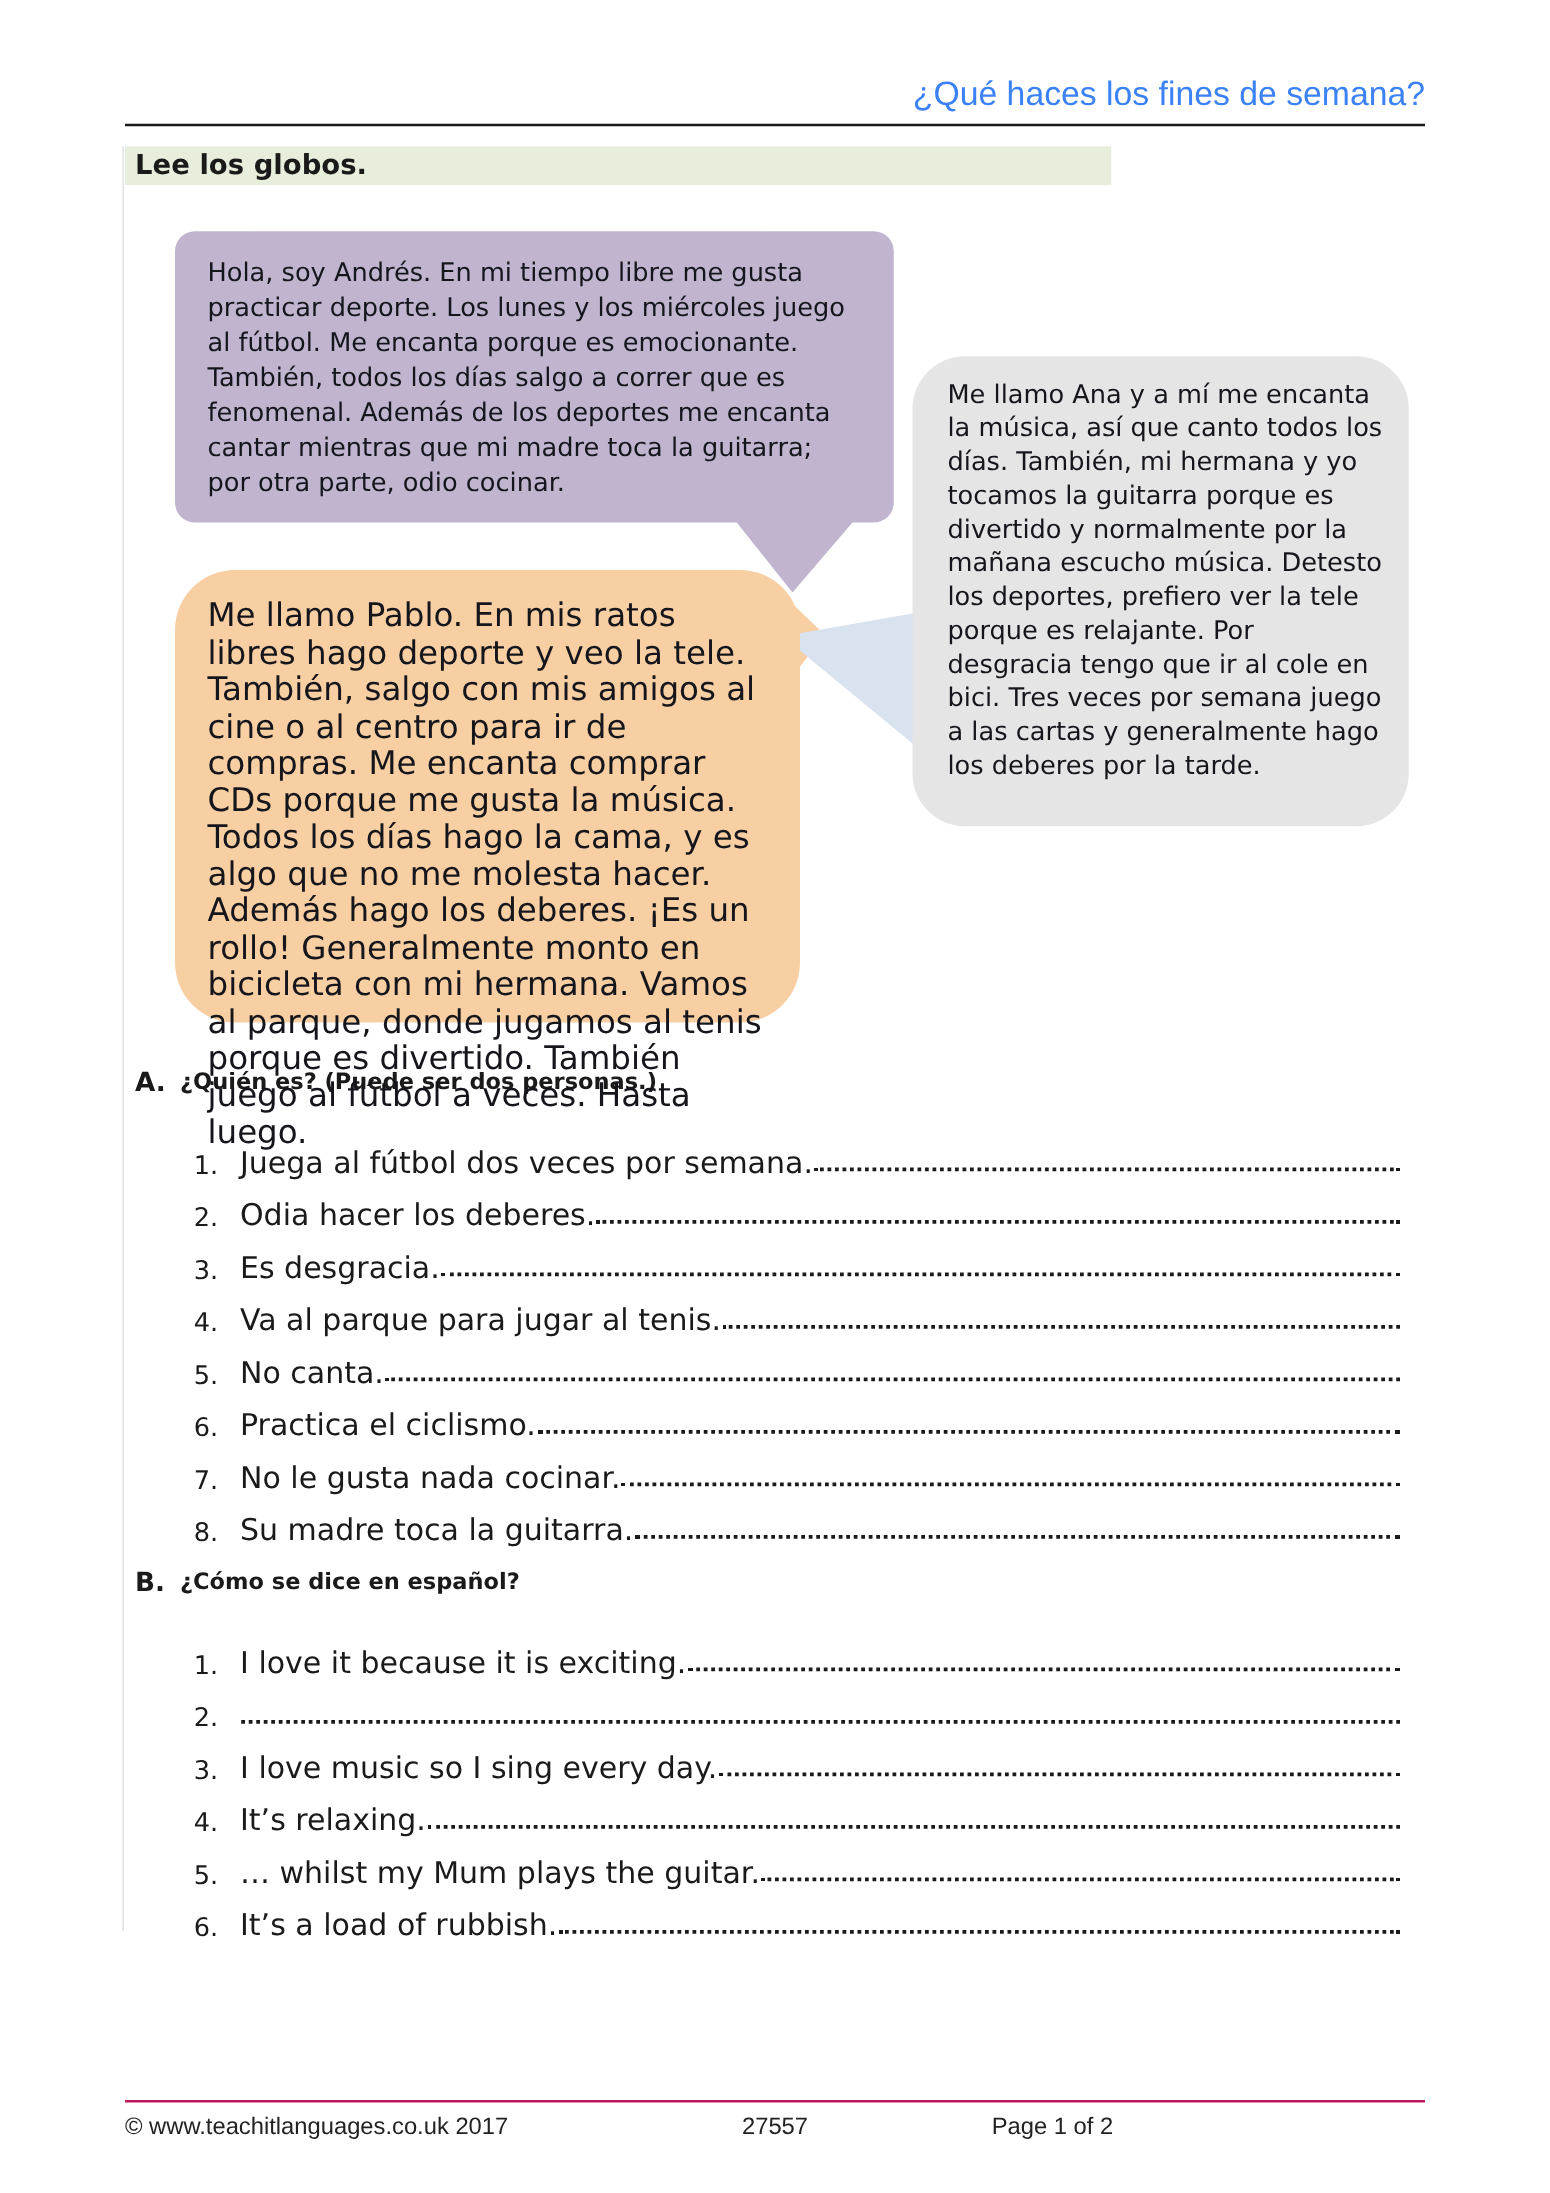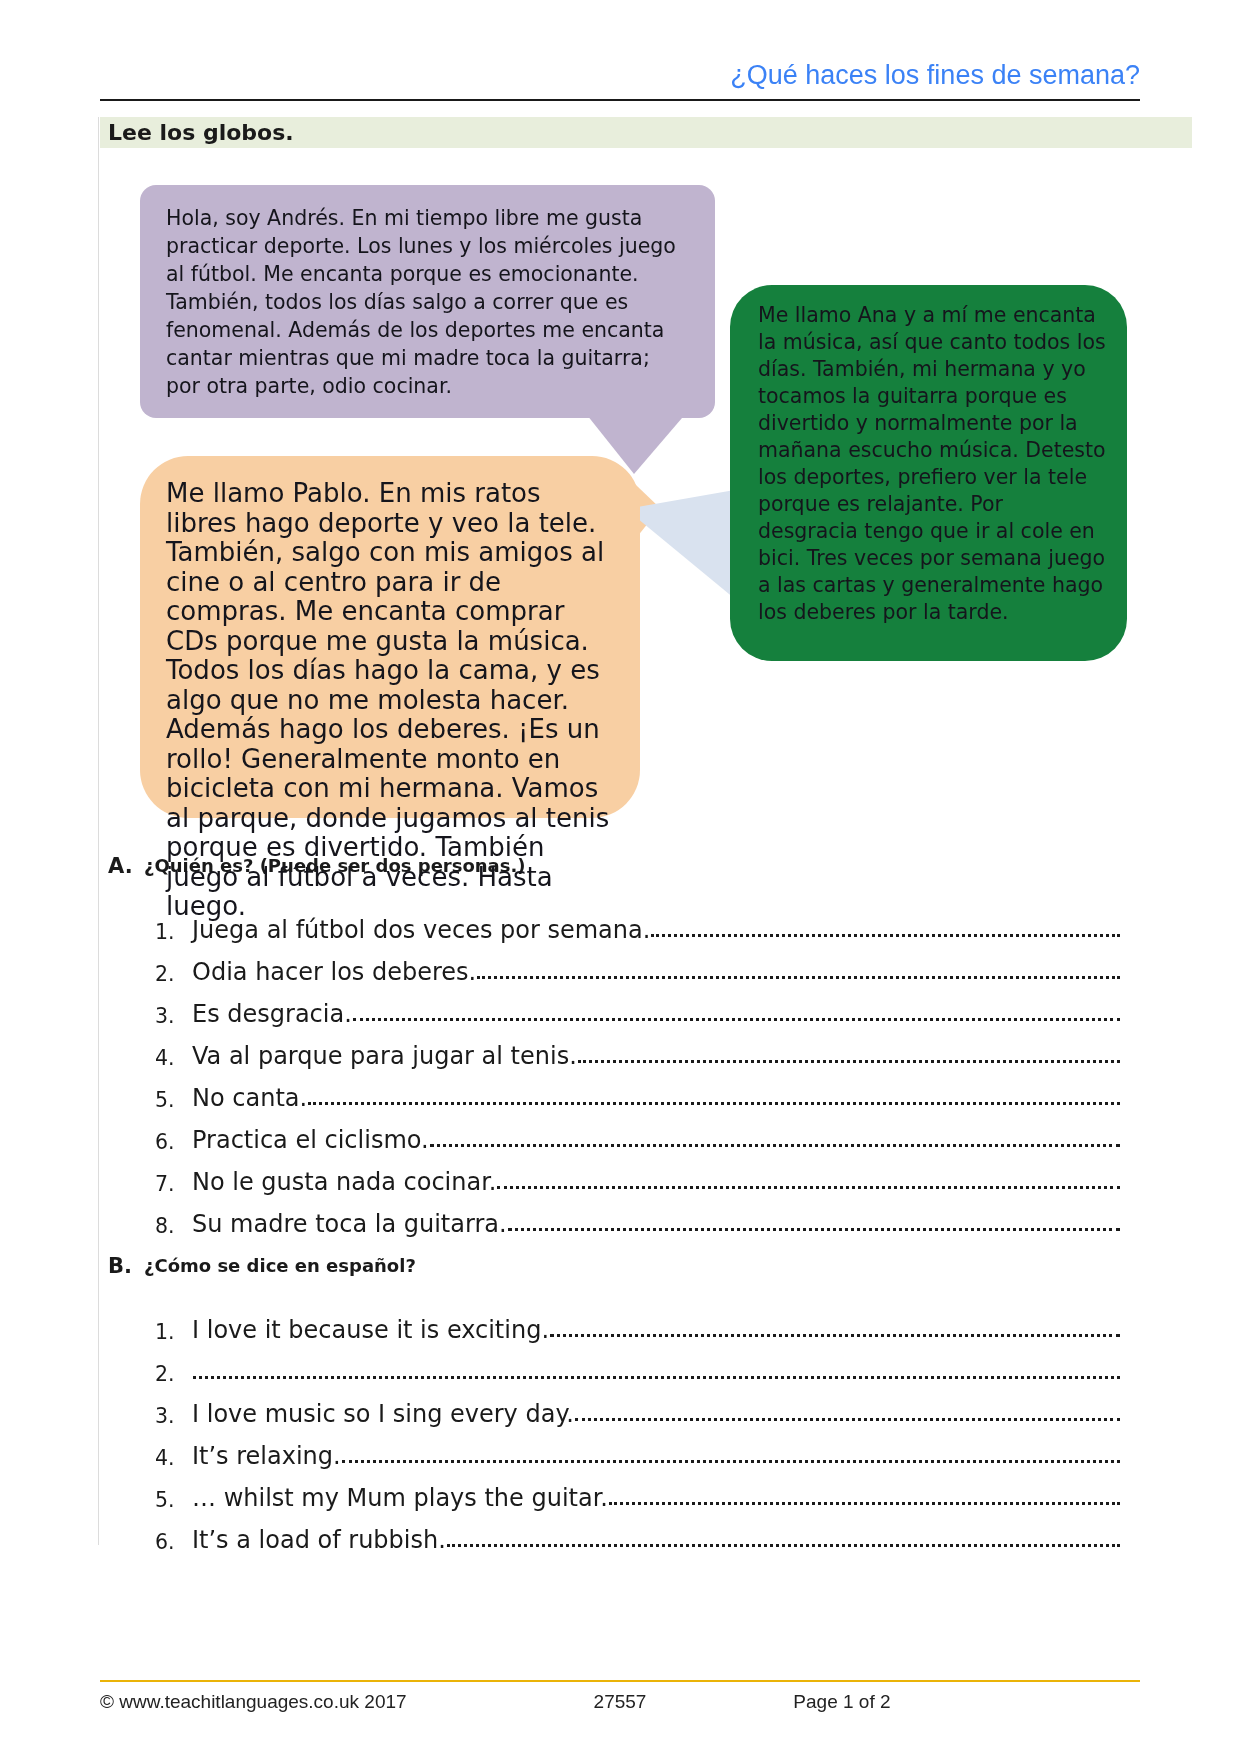--- a/index.html
+++ b/index.html
@@ -15,21 +15,21 @@
   .header-rule {
     position:absolute; left:100px; right:100px; top:99px;
     border-top:2px solid #1a1a1a; height:0;
   }
   .margin-rule {
     position:absolute; left:98px; top:117px; height:1428px; width:0;
     border-left:1px solid #dcdcdc;
   }
   
   .instruction {
-    position:absolute; left:100px; top:117px; width:1092px; height:31px;
+    position:absolute; left:100px; top:117px; width:789px; height:31px;
     display:flex; align-items:center;
   }
   .instruction span { font-weight:bold; font-size:22px; padding-left:8px; }
   
   .bubble {
     position:absolute; box-sizing:border-box; color:#15151c; z-index:1;
   }
   .bubble-andres {
     left:140px; top:185px; width:575px; height:233px; border-radius:16px;
     padding:19px 25px 0 26px; font-size:20.5px; line-height:28px;
@@ -51,21 +51,21 @@
   .sec-label { width:44px; font-weight:bold; font-size:21px; padding-left:8px; box-sizing:border-box; }
   .sec-title { font-weight:bold; font-size:18px; }
   .items { margin-top:22px; margin-left:55px; margin-right:0; }
   .row { display:flex; align-items:flex-end; height:42px; }
   .num { width:37px; font-size:20.5px; flex:none; }
   .txt { font-size:24px; white-space:nowrap; flex:none; }
   .dots { flex:1 1 auto; border-bottom:3px dotted #1a1a1a; margin-bottom:7px; margin-left:1px; }
   
   .footer {
     position:absolute; left:100px; right:100px; top:1680px;
-    border-top:2px solid #eab308; padding-top:9px;
+    border-top:2px solid #be185d; padding-top:9px;
     display:flex; font-family:"Liberation Sans", sans-serif; font-size:19px; color:#222;
   }
   .footer .f-left  { flex:1; text-align:left; }
   .footer .f-mid   { flex:1; text-align:center; }
   .footer .f-right { flex:1; }
 </style>
 </head>
 <body>
 
 <div class="page">
@@ -85,21 +85,21 @@
   </svg>
 
   <div class="bubble bubble-andres" style="background: rgb(192, 180, 207);">
     <span>Hola, soy Andrés. En mi tiempo libre me gusta practicar deporte. Los lunes y los miércoles juego al fútbol. Me encanta porque es emocionante. También, todos los días salgo a correr que es fenomenal. Además de los deportes me encanta cantar mientras que mi madre toca la guitarra; por otra parte, odio cocinar.</span>
   </div>
 
   <div class="bubble bubble-pablo" style="background: rgb(248, 207, 163);">
     <span>Me llamo Pablo. En mis ratos libres hago deporte y veo la tele. También, salgo con mis amigos al cine o al centro para ir de compras. Me encanta comprar CDs porque me gusta la música. Todos los días hago la cama, y es algo que no me molesta hacer. Además hago los deberes. ¡Es un rollo! Generalmente monto en bicicleta con mi hermana. Vamos al parque, donde jugamos al tenis porque es divertido. También juego al fútbol a veces. Hasta luego.</span>
   </div>
 
-  <div class="bubble bubble-ana" style="background: #15803d;">
+  <div class="bubble bubble-ana" style="background: #e5e5e5;">
     <span>Me llamo Ana y a mí me encanta la música, así que canto todos los días. También, mi hermana y yo tocamos la guitarra porque es divertido y normalmente por la mañana escucho música. Detesto los deportes, prefiero ver la tele porque es relajante. Por desgracia tengo que ir al cole en bici. Tres veces por semana juego a las cartas y generalmente hago los deberes por la tarde.</span>
   </div>
 
   <div class="section section-a">
     <div class="sec-head">
       <span class="sec-label">A.</span>
       <span class="sec-title">¿Quién es? (Puede ser dos personas.)</span>
     </div>
     <div class="items">
       <div class="row">

